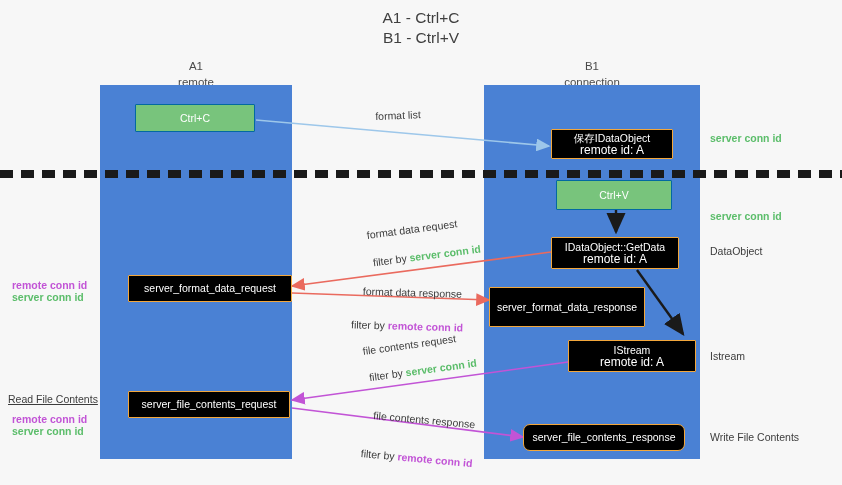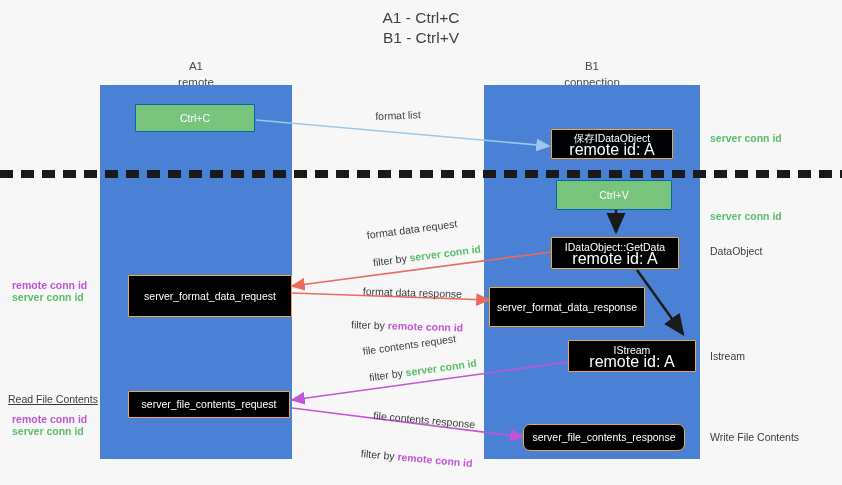--- a/index.html
+++ b/index.html
@@ -32,21 +32,21 @@
     box-sizing:border-box;
     display:flex;flex-direction:column;
     align-items:center;justify-content:center;
     color:#ffffff;text-align:center;
     font-size:10.5px;line-height:12.5px;
     border-radius:1px;
     white-space:pre;
   }
   .box.green{background:#78c47c;border:1px solid #0369a1;}
   .box.orange{background:#000000;border:1px solid #f3a73c;}
-  .box .l2{font-size:16px;}
+  .box .l2{font-size:12px;}
 
   
   .ann{font-size:10.5px;line-height:13px;white-space:pre;}
   .ann.green{color:#5bbd6a;font-weight:bold;}
   .ann.purple{color:#c254d6;font-weight:bold;}
   .ann.dark{color:#3c3c3c;}
 
   
   .alabel{
     font-size:10.5px;line-height:13px;white-space:pre;color:#3c3c3c;
@@ -111,21 +111,21 @@
 
     <line x1="292" y1="408" x2="523" y2="437" stroke="#c254d6" stroke-width="1.6" marker-end="url(#ahPurple)"></line>
   </svg>
 
   <div class="abs divider"></div>
 
   <div class="abs box green" style="left:135px;top:104px;width:120px;height:28px;">
     <span>Ctrl+C</span>
   </div>
 
-  <div class="abs box orange" style="left:128px;top:275px;width:164px;height:42px;">
+  <div class="abs box orange" style="left:128px;top:275px;width:164px;height:27px;">
     <span>server_format_data_request</span>
   </div>
 
   <div class="abs box orange" style="left:128px;top:391px;width:162px;height:27px;">
     <span>server_file_contents_request</span>
   </div>
 
   <div class="abs box orange" style="left:551px;top:129px;width:122px;height:30px;">
     <span>保存IDataObject</span>
     <span class="l2">remote id: A</span>

